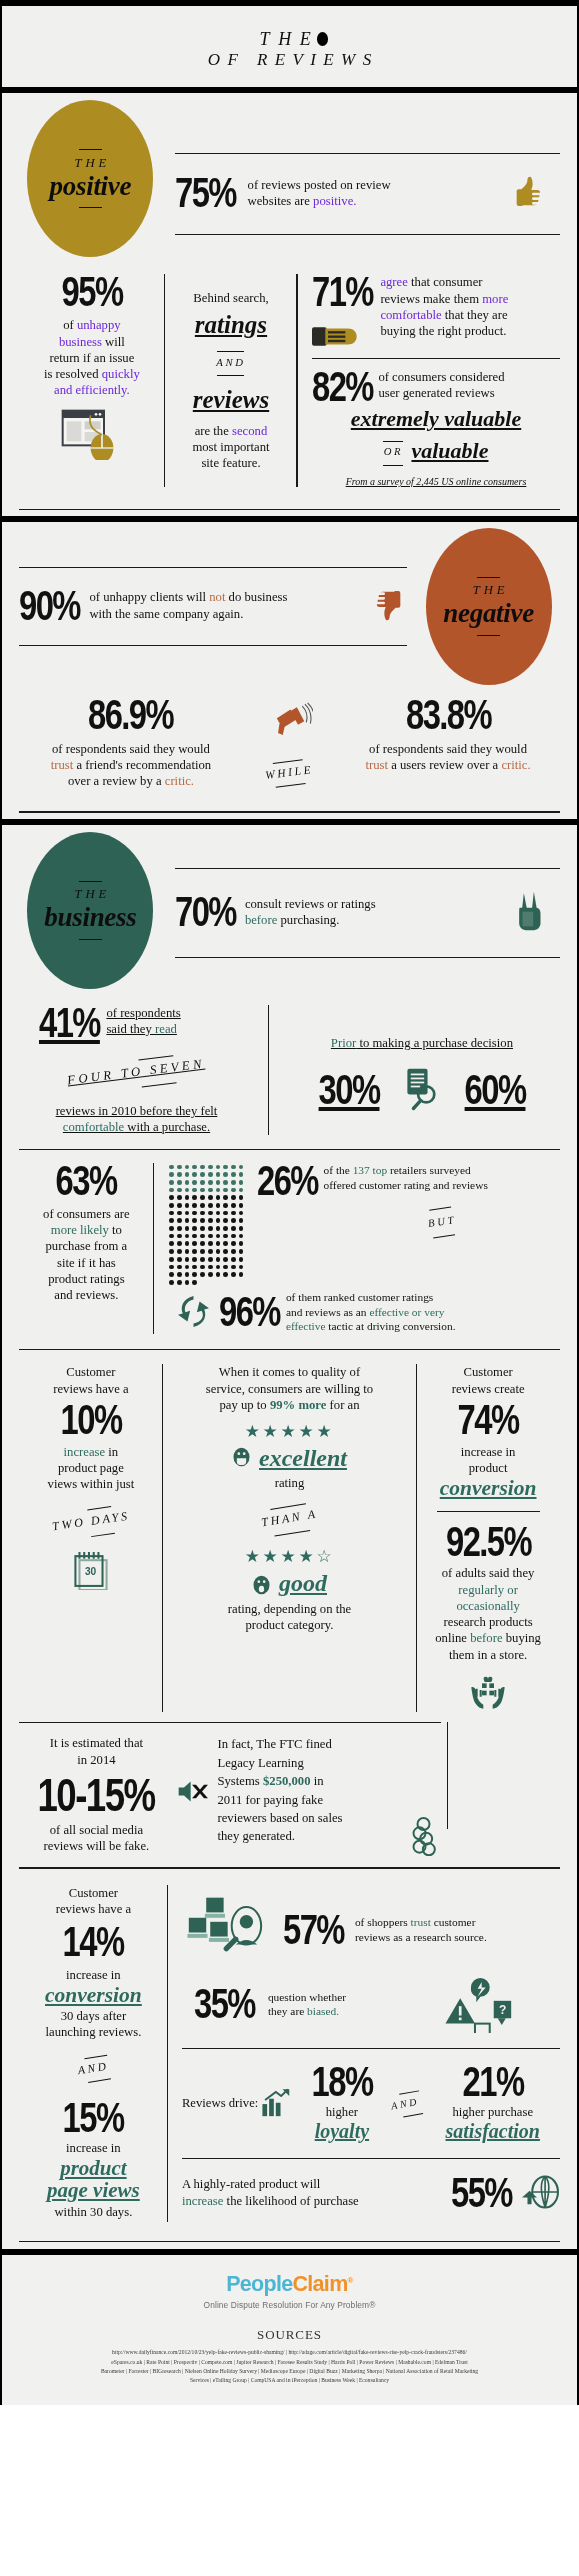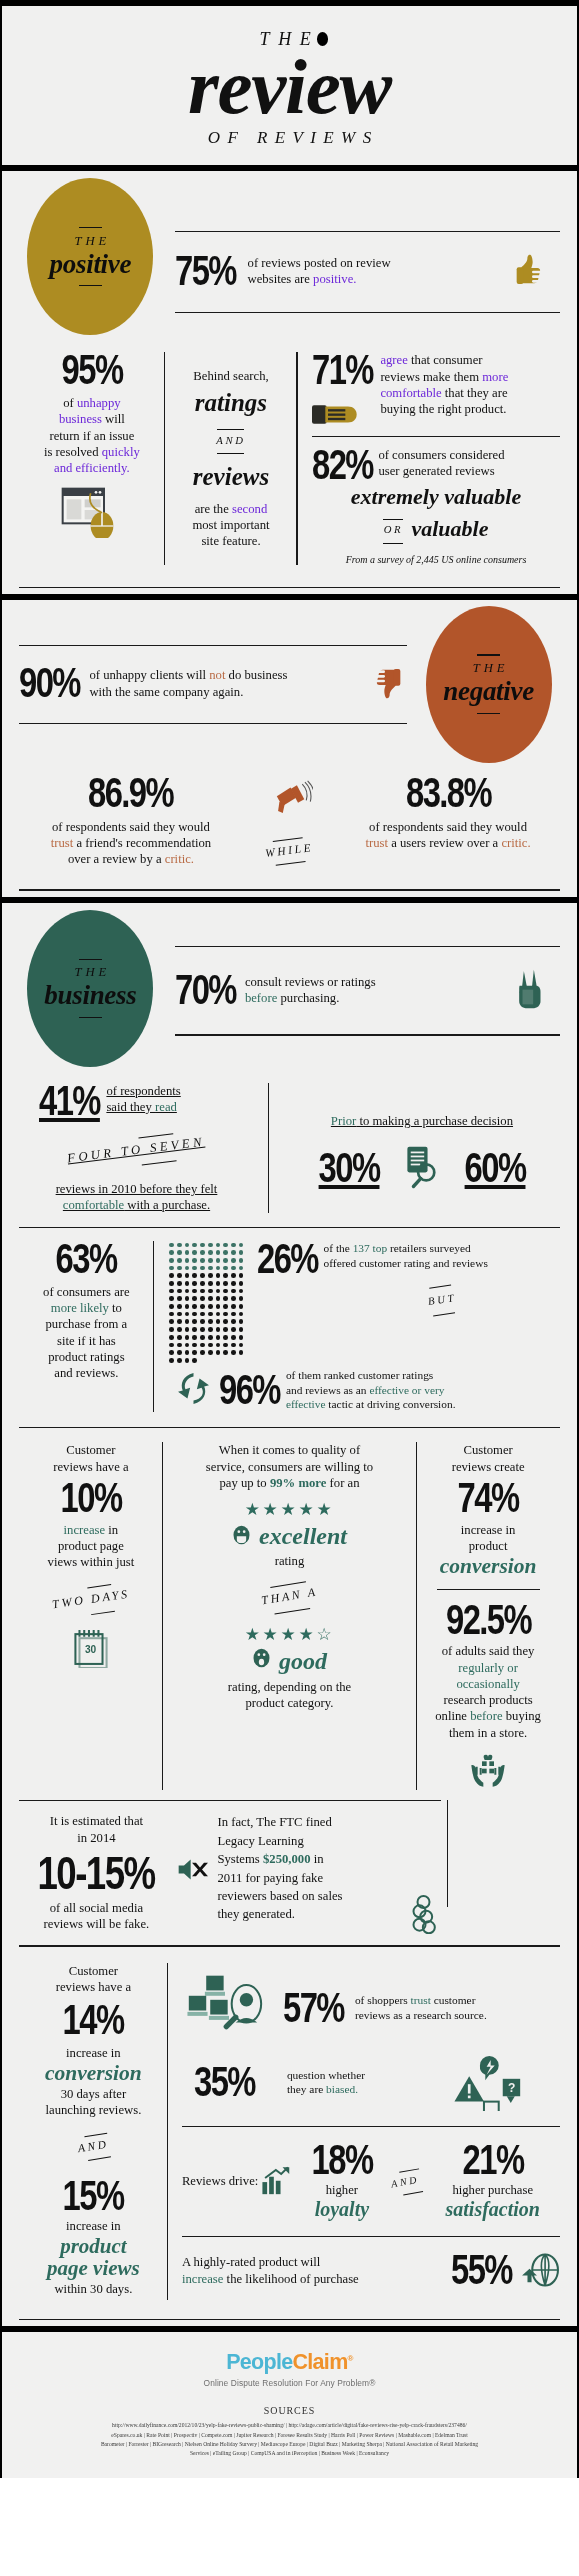--- a/index.html
+++ b/index.html
@@ -97,21 +97,21 @@
   .bignum.c { transform-origin: center center; }
   .bignum.lg { font-size: 47px; }
 
   .body-txt {
     font-size: 12.7px; line-height: 1.28;
     font-family: "Liberation Serif", serif;
   }
   .body-txt.sm { font-size: 11.4px; }
   .script {
     font-family: "Liberation Serif", serif;
-    font-style: italic; font-weight: 700;
+    font-style: italic; font-weight: 700; text-decoration: underline;
   }
   .smallcaps-italic {
     font-family: "Liberation Serif", serif;
     font-style: italic;
     letter-spacing: 2.7px;
     font-size: 10.7px;
   }
   .slash { display: inline-block; }
   .slash .ln { width: 27px; height: 0.9px; background: #111; margin: 2px auto; }
 
@@ -136,21 +136,21 @@
   }
   .logo .people { color: #4cb6d4; }
   .logo .claim  { color: #f0922b; }
   .logo .tm { font-size: 8px; vertical-align: super; color: #f0922b; }
   .tagline {
     font-family: "Liberation Sans", sans-serif;
     font-size: 8.4px; color: #6f6f6f; margin-top: 2.7px; letter-spacing: 0.1px;
   }
   .sources-hd {
     font-family: "Liberation Serif", serif;
-    font-size: 10px; letter-spacing: 0.9px; margin: 17.4px 0 5.4px; color: #333;
+    font-size: 13px; letter-spacing: 0.9px; margin: 17.4px 0 5.4px; color: #333;
   }
   .sources-body {
     font-family: "Liberation Serif", serif;
     font-size: 5.6px; line-height: 1.65; color: #3a3a3a;
     max-width: 536px; margin: 0 auto;
   }
 
   .icon { display: inline-block; vertical-align: middle; }
   .dotgrid { line-height: 0; }
   .dotgrid i {
@@ -163,21 +163,20 @@
 </head>
 <body>
 
 <div class="page">
 
   <div class="rule-black"></div>
   <div class="header">
     <div>
       <span class="hdr-the"><span>THE</span><span class="dot"></span></span>
     </div>
-    <div class="hdr-review">review</div>
     <div class="hdr-of">OF REVIEWS</div>
   </div>
   <div class="rule-black"></div>
 
   <div class="section">
     <div class="row pad" style="padding-top:5.4px;">
       <div class="badge bg-gold" style="margin-left:8px;margin-top:1.3px;">
         <div class="dash"></div>
         <div class="the">THE</div>
         <div class="word">positive</div>
@@ -548,21 +547,21 @@
           </span>
           <span class="script teal" style="font-size:24px;">excellent</span>
         </div>
         <div class="body-txt" style="margin-top:2.7px;">rating</div>
         <div style="margin:8px 0 5.4px;transform:rotate(-9deg);text-align:center;">
           <div class="slash"><div class="ln" style="width:36px;"></div></div>
           <div class="smallcaps-italic" style="font-size:12px;">THAN A</div>
           <div class="slash"><div class="ln" style="width:36px;"></div></div>
         </div>
         <div class="stars" style="margin:2.7px 0;">★★★★☆</div>
-        <div class="row" style="align-items:flex-start;gap:8px;">
+        <div class="row" style="align-items:flex-end;gap:8px;">
           <span class="icon">
             <svg width="19" height="20" viewBox="0 0 28 30">
                 <ellipse cx="14" cy="15" rx="12" ry="14" fill="#2e6254"></ellipse>
                 <circle cx="10" cy="10" r="2" fill="#f0f0ef"></circle>
                 <circle cx="18" cy="10" r="2" fill="#f0f0ef"></circle>
                 <ellipse cx="14" cy="21" rx="4" ry="5" fill="#f0f0ef"></ellipse>
               </svg>
           </span>
           <span class="script teal" style="font-size:24px;">good</span>
         </div>
@@ -689,21 +688,21 @@
             </svg>
           </div>
           <div class="bignum" style="width:72px;">57%</div>
           <div class="body-txt sm" style="flex:1;">
             <div><span>of shoppers </span><span class="teal">trust</span><span> customer</span></div>
             <div>reviews as a research source.</div>
           </div>
         </div>
         <div class="row" style="align-items:center;margin-top:9.4px;">
           <div class="bignum" style="width:74px;margin-left:12px;">35%</div>
-          <div class="body-txt sm" style="width:134px;margin-left:19px;">
+          <div class="body-txt sm" style="width:134px;">
             <div>question whether</div>
             <div><span>they are </span><span class="teal">biased.</span></div>
           </div>
           <div class="icon" style="flex:1;text-align:center;">
             <svg width="74" height="59" viewBox="0 0 110 88">
               <path d="M54 6 a14 14 0 0 1 14 14 a14 14 0 0 1 -14 14 l-6 8 0-8 a14 14 0 0 1 -8-14 a14 14 0 0 1 14-14z" fill="#2e6254"></path>
               <path d="M56 12 l-6 10 h6 l-6 12 12-14 h-6z" fill="#f0f0ef"></path>
               <path d="M24 36 l22 38 h-44z" fill="#2e6254"></path>
               <rect x="22" y="48" width="4" height="14" fill="#f0f0ef"></rect>
                 <rect x="22" y="65" width="4" height="4" fill="#f0f0ef"></rect>

